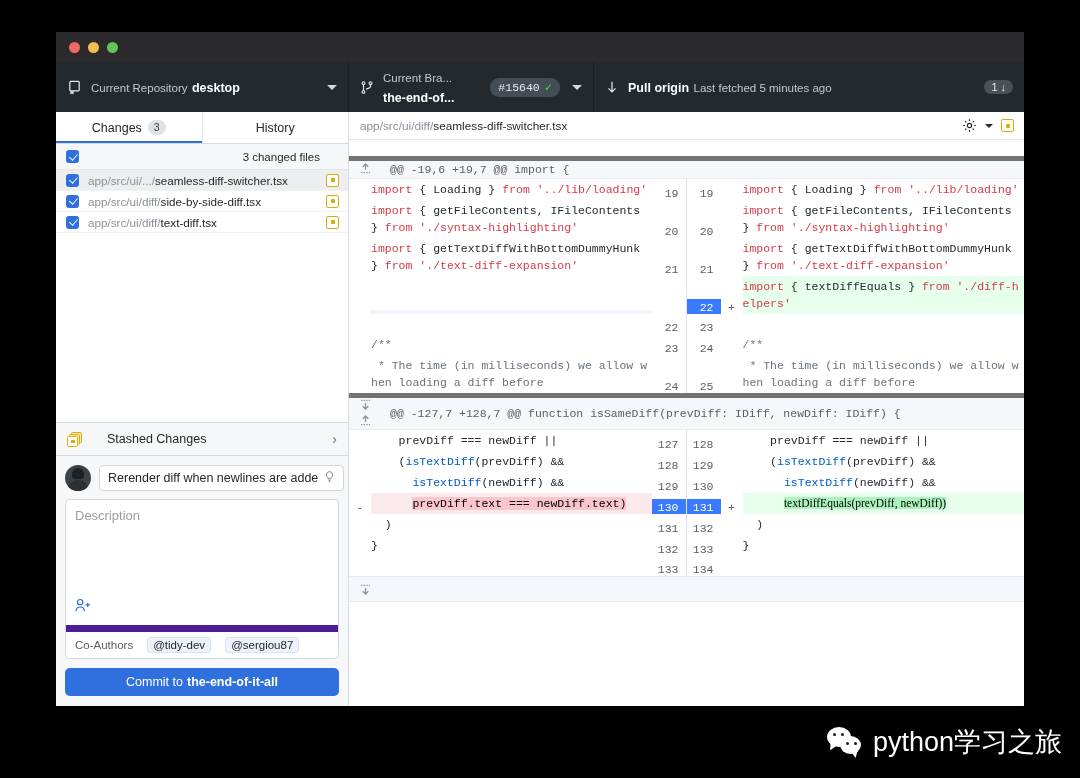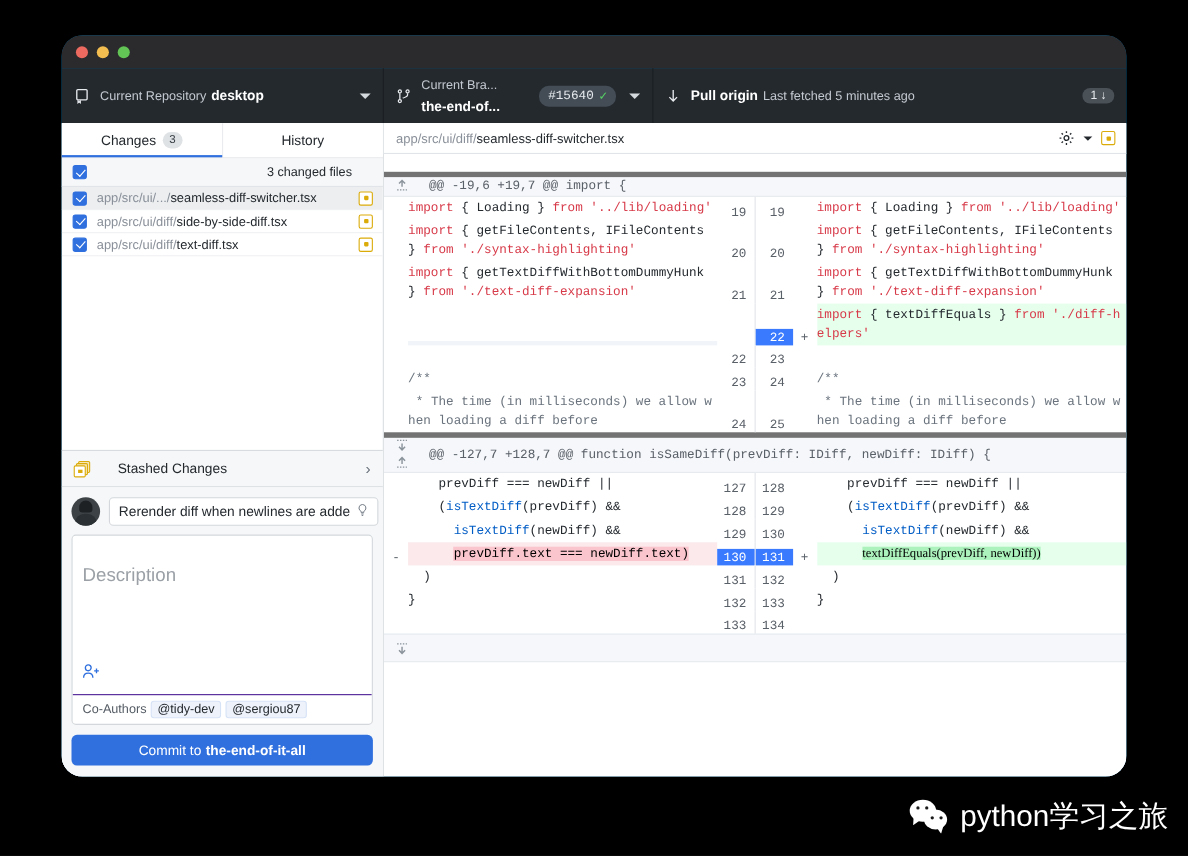--- a/index.html
+++ b/index.html
@@ -8,22 +8,22 @@
     background: #000;
     font-family: "Liberation Sans", sans-serif;
     overflow: hidden;
   }
 
   
   #app-window {
     position: absolute;
     left: 56px; top: 32px;
     width: 968px; height: 674px;
-    background: #0369a1;
-    border-radius: 19px;
+    background: #0f172a;
+    border-radius: 1px;
     overflow: hidden;
     box-shadow: 0 14px 40px rgba(0,0,0,0.6);
     display: flex; flex-direction: column;
   }
 
   
   #titlebar {
     height: 30px; background: #2b2b2d; flex: 0 0 30px;
     display: flex; align-items: center; padding-left: 13px; gap: 8px;
   }
@@ -157,26 +157,26 @@
   #summary-field {
     flex: 1; height: 26px; border: 1px solid #d4d8dc; border-radius: 4px; background: #fff;
     display: flex; align-items: center; padding: 0 8px; gap: 6px;
   }
   #summary-value { flex: 1; font-size: 12.5px; color: #24292e; white-space: nowrap; overflow: hidden; }
   .bulb { font-size: 12px; color: #6a737d; }
 
   #description-box {
     border: 1px solid #d4d8dc; border-radius: 4px; background: #fff; overflow: hidden;
   }
-  #description-field { height: 98px; padding: 8px 9px; font-size: 17px; color: #9aa0a6; position: relative; margin-top: 18px; }
+  #description-field { height: 98px; padding: 8px 9px; font-size: 13px; color: #9aa0a6; position: relative; }
   #add-coauthor { padding: 0 9px 8px; }
   .person-plus { font-size: 14px; color: #2f6fde; font-weight: bold; }
   #coauthors-row {
-    border-top: 1px solid #4c1d95; padding: 5px 9px; display: flex; align-items: center;
-    gap: 4px; font-size: 11.5px; color: #545b63; flex-wrap: wrap; text-align: right;
+    border-top: 7px solid #4c1d95; padding: 5px 9px; display: flex; align-items: center;
+    gap: 14px; font-size: 11.5px; color: #545b63; flex-wrap: wrap; text-align: right;
   }
   .coauthor-chip {
     background: #eef3fb; border: 1px solid #d6e2f6; border-radius: 3px;
     padding: 1px 5px; color: #24292e; font-size: 11.5px;
   }
   #commit-button {
     margin-top: 9px; height: 28px; border-radius: 5px; background: #2f6fde; color: #fff;
     display: flex; align-items: center; justify-content: center; font-size: 12.5px; cursor: pointer;
   }
   #commit-button b { margin-left: 4px; }

